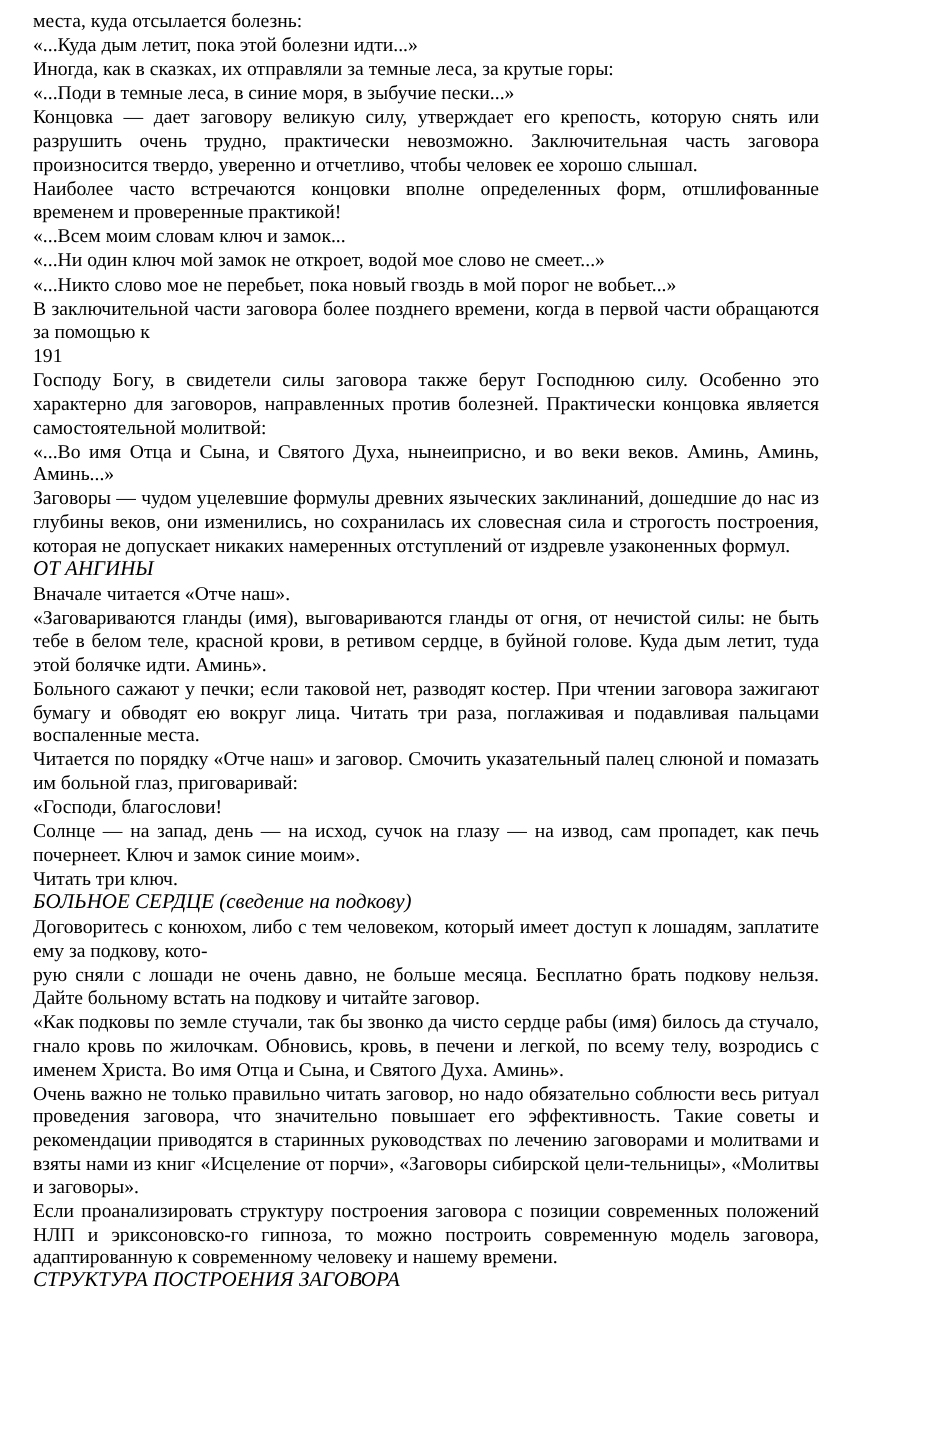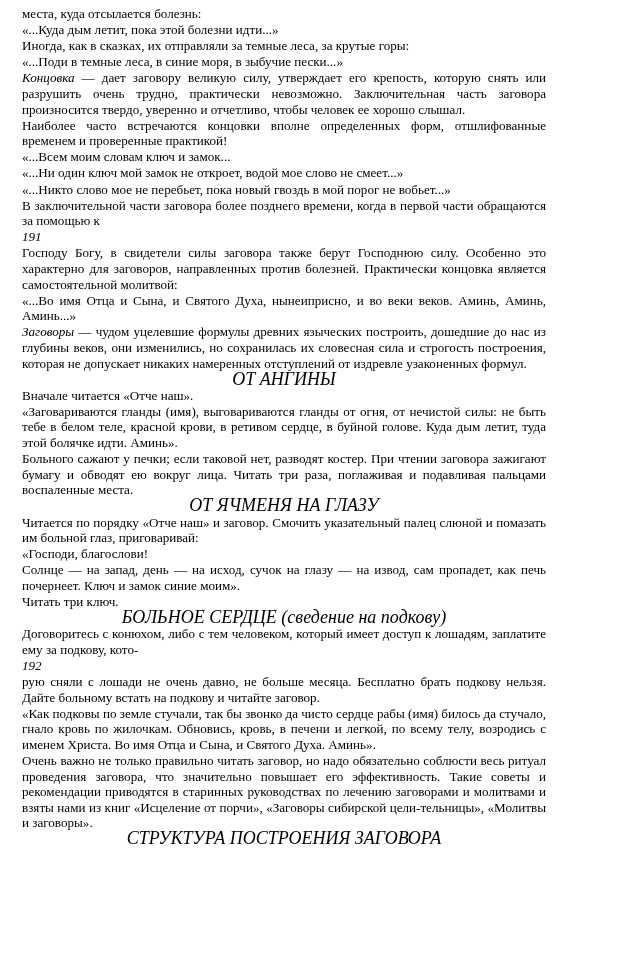--- a/index.html
+++ b/index.html
@@ -27,62 +27,59 @@
     text-align: justify;
     text-indent: 0;
     -webkit-hyphens: auto;
     hyphens: auto;
   }
   .pagenum {
     margin: 0 0 0.5px 0;
     font-size: 13.1px;
     line-height: 15.6px;
     text-align: left;
-    font-style: italic;
   }
   .heading {
     margin: 0 0 0.5px 0;
-    font-size: 18px;
+    font-size: 14px;
     line-height: 15.6px;
     font-style: italic;
-    text-align: center;
+    text-align: left;
   }
   .inline-italic-start {
-    font-style: italic;
   }
 </style>
 </head>
 <body>
 
 <div class="page">
   <div id="content">
       <p class="para">места, куда отсылается болезнь:</p>
       <p class="para">«...Куда дым летит, пока этой болезни идти...»</p>
       <p class="para">Иногда, как в сказках, их отправляли за темные леса, за крутые горы:</p>
       <p class="para">«...Поди в темные леса, в синие моря, в зыбучие пески...»</p>
       <p class="para"><span class="inline-italic-start">Концовка</span><span> — дает заговору великую силу, утверждает его крепость, которую снять или разрушить очень трудно, практически невозможно. Заключительная часть заговора произносится твердо, уверенно и отчетливо, чтобы человек ее хорошо слышал.</span></p>
       <p class="para">Наиболее часто встречаются концовки вполне определенных форм, отшлифованные временем и проверенные практикой!</p>
       <p class="para">«...Всем моим словам ключ и замок...</p>
       <p class="para">«...Ни один ключ мой замок не откроет, водой мое слово не смеет...»</p>
       <p class="para">«...Никто слово мое не перебьет, пока новый гвоздь в мой порог не вобьет...»</p>
       <p class="para">В заключительной части заговора более позднего времени, когда в первой части обращаются за помощью к</p>
       <p class="pagenum">191</p>
       <p class="para">Господу Богу, в свидетели силы заговора также берут Господнюю силу. Особенно это характерно для заговоров, направленных против болезней. Практически концовка является самостоятельной молитвой:</p>
       <p class="para">«...Во имя Отца и Сына, и Святого Духа, нынеиприсно, и во веки веков. Аминь, Аминь, Аминь...»</p>
-      <p class="para"><span class="inline-italic-start">Заговоры</span><span> — чудом уцелевшие формулы древних языческих построить, дошедшие до нас из глубины веков, они изменились, но сохранилась их словесная сила и строгость построения, которая не допускает никаких намеренных отступлений от издревле узаконенных формул.</span></p>
+      <p class="para"><span class="inline-italic-start">Заговоры</span><span> — чудом уцелевшие формулы древних языческих заклинаний, дошедшие до нас из глубины веков, они изменились, но сохранилась их словесная сила и строгость построения, которая не допускает никаких намеренных отступлений от издревле узаконенных формул.</span></p>
       <p class="heading">ОТ АНГИНЫ</p>
       <p class="para">Вначале читается «Отче наш».</p>
       <p class="para">«Заговариваются гланды (имя), выговариваются гланды от огня, от нечистой силы: не быть тебе в белом теле, красной крови, в ретивом сердце, в буйной голове. Куда дым летит, туда этой болячке идти. Аминь».</p>
       <p class="para">Больного сажают у печки; если таковой нет, разводят костер. При чтении заговора зажигают бумагу и обводят ею вокруг лица. Читать три раза, поглаживая и подавливая пальцами воспаленные места.</p>
-      <p class="heading">ОТ ЯЧМЕНЯ НА ГЛАЗУ</p>
       <p class="para">Читается по порядку «Отче наш» и заговор. Смочить указательный палец слюной и помазать им больной глаз, приговаривай:</p>
       <p class="para">«Господи, благослови!</p>
       <p class="para">Солнце — на запад, день — на исход, сучок на глазу — на извод, сам пропадет, как печь почернеет. Ключ и замок синие моим».</p>
       <p class="para">Читать три ключ.</p>
       <p class="heading">БОЛЬНОЕ СЕРДЦЕ (сведение на подкову)</p>
       <p class="para">Договоритесь с конюхом, либо с тем человеком, который имеет доступ к лошадям, заплатите ему за подкову, кото-</p>
-      <p class="pagenum">192</p>
       <p class="para">рую сняли с лошади не очень давно, не больше месяца. Бесплатно брать подкову нельзя. Дайте больному встать на подкову и читайте заговор.</p>
       <p class="para">«Как подковы по земле стучали, так бы звонко да чисто сердце рабы (имя) билось да стучало, гнало кровь по жилочкам. Обновись, кровь, в печени и легкой, по всему телу, возродись с именем Христа. Во имя Отца и Сына, и Святого Духа. Аминь».</p>
       <p class="para">Очень важно не только правильно читать заговор, но надо обязательно соблюсти весь ритуал проведения заговора, что значительно повышает его эффективность. Такие советы и рекомендации приводятся в старинных руководствах по лечению заговорами и молитвами и взяты нами из книг «Исцеление от порчи», «Заговоры сибирской цели-тельницы», «Молитвы и заговоры».</p>
+      <p class="para">Если проанализировать структуру построения заговора с позиции современных положений НЛП и эриксоновско-го гипноза, то можно построить современную модель заговора, адаптированную к современному человеку и нашему времени.</p>
       <p class="heading">СТРУКТУРА ПОСТРОЕНИЯ ЗАГОВОРА</p>
     </div>
 </div>
 
 </body></html>

